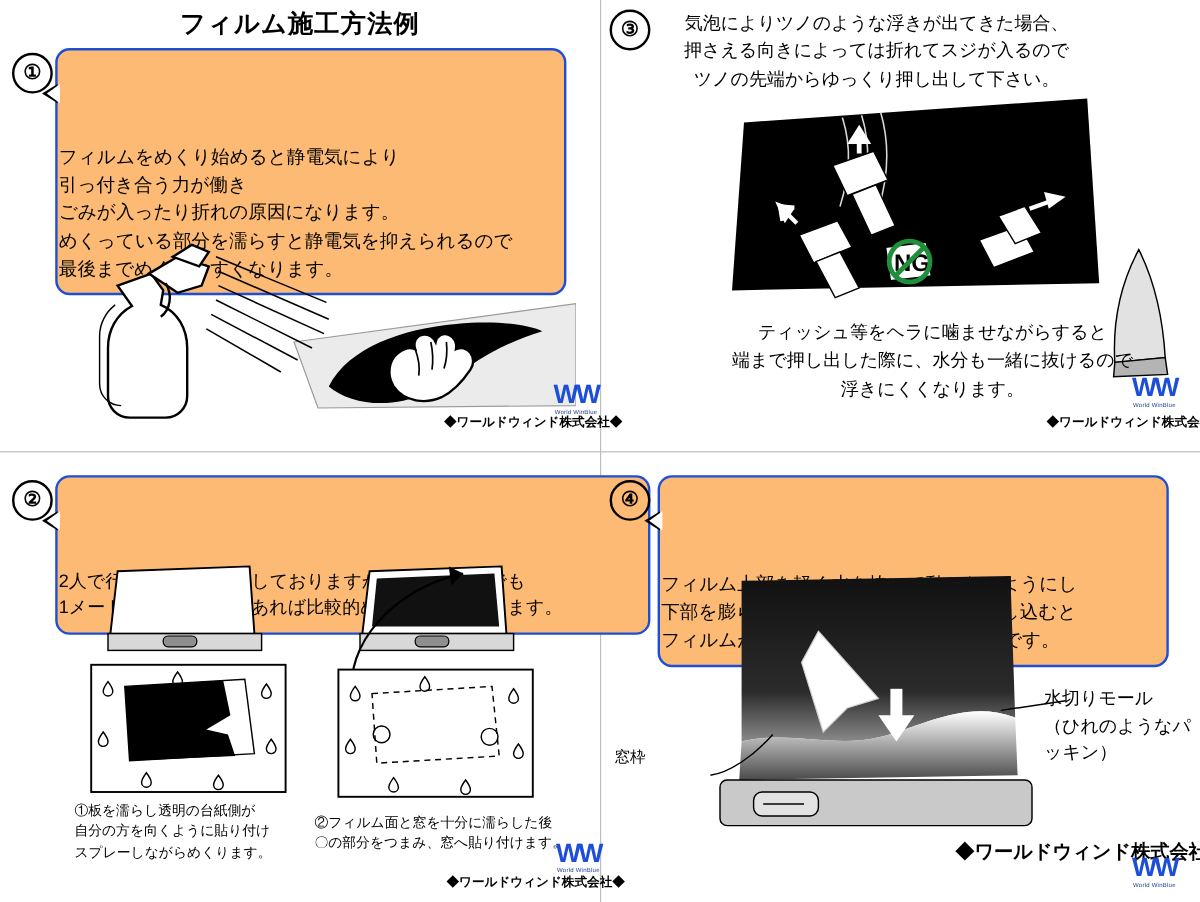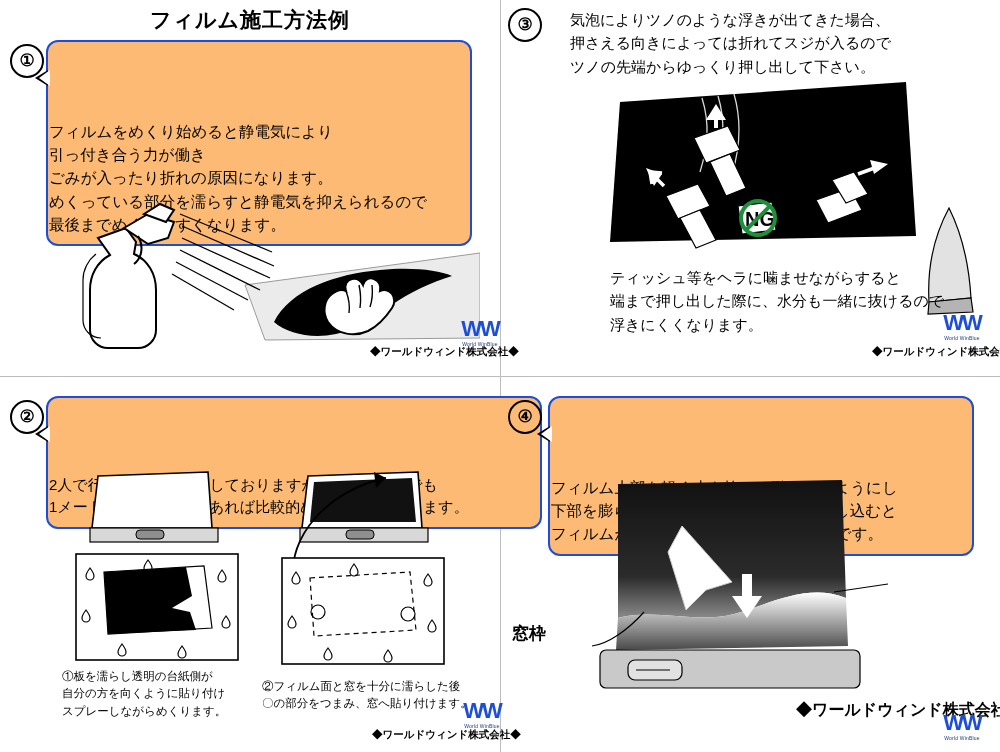--- a/index.html
+++ b/index.html
@@ -99,37 +99,38 @@
     border-bottom: 8px solid transparent;
     border-right: 11px solid #fff;
   }
 
   
   .text-block {
     position: absolute;
     font-size: 15px;
     line-height: 1.55;
     white-space: pre-line;
+    text-align: center;
   }
   .small-text {
     position: absolute;
     font-size: 11.5px;
     line-height: 1.5;
     white-space: pre-line;
   }
   .caption {
     position: absolute;
     font-size: 15px;
     white-space: pre-line;
     line-height: 1.5;
   }
   .label-bold {
     position: absolute;
-    font-size: 17px;
-    font-weight: bold;
+    font-size: 13px;
+    font-weight: normal;
   }
 
   
   .logo {
     position: absolute;
     text-align: center;
     width: 60px;
   }
   .logo .mark {
     font-size: 22px;
@@ -387,20 +388,22 @@
   </svg>
 
   <svg class="svg-abs" style="left:588px; top:596px;" width="80" height="60" viewBox="0 0 80 60">
     <path d="M4,50 C20,48 40,34 56,16" fill="none" stroke="#000" stroke-width="1.2"></path>
   </svg>
   <div class="label-bold" style="left:512px; top:622px;">窓枠</div>
 
   <svg class="svg-abs" style="left:832px; top:578px;" width="60" height="20" viewBox="0 0 60 20">
     <path d="M2,14 L56,6" fill="none" stroke="#000" stroke-width="1.2"></path>
   </svg>
+  <div class="caption" style="left:870px; top:572px;">水切りモール
+（ひれのようなパッキン）</div>
 
   <div class="company-big" style="left:796px; top:700px;">◆ワールドウィンド株式会社◆</div>
 
   <div class="logo" style="left:932px; top:712px;">
     <div class="mark">WW</div>
     <div class="sub">World WinBlue</div>
   </div>
 
 </div>
 

